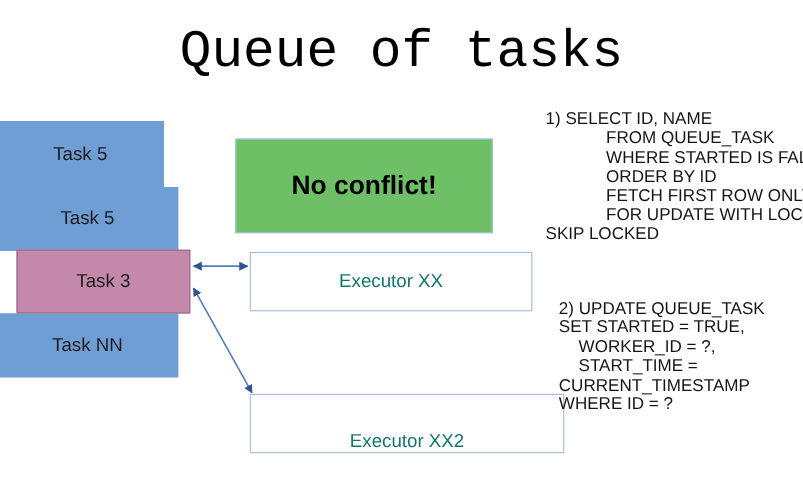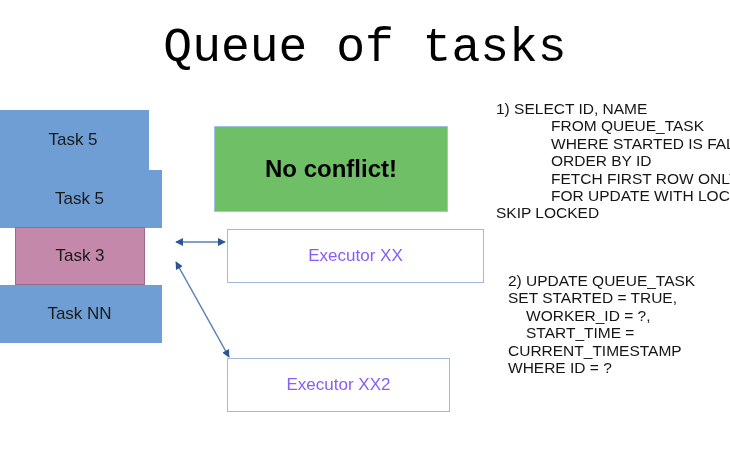--- a/index.html
+++ b/index.html
@@ -43,21 +43,21 @@
     color: #1a1a1a;
     font-size: 17px;
     display: flex;
     align-items: center;
     justify-content: center;
     text-align: center;
   }
   #task1 { left: -3px;  top: 110px; width: 152px; height: 60px; }
   #task2 { left: -3px;  top: 170px; width: 165px; height: 58px; }
   #task3 {
-    left: 15px; top: 227px; width: 130px; height: 58px;
+    left: 15px; top: 227px; width: 158px; height: 58px;
     background: #c489aa;
     border: 1px solid #9c6a88;
     z-index: 4;
   }
   #tasknn { left: -3px; top: 285px; width: 165px; height: 58px; }
 
   
   #noconflict {
     position: absolute;
     left: 214px;
@@ -74,28 +74,28 @@
     align-items: center;
     justify-content: center;
   }
 
   
   .executor-box {
     position: absolute;
     box-sizing: border-box;
     background: #ffffff;
     border: 1px solid #9fb9dd;
-    color: #8b5cf6;
+    color: #0f766e;
     font-size: 17px;
     display: flex;
     align-items: center;
     justify-content: center;
   }
   #executor1 { left: 227px; top: 229px; width: 257px; height: 54px; }
-  #executor2 { left: 227px; top: 358px; width: 223px; height: 54px; }
+  #executor2 { left: 227px; top: 358px; width: 286px; height: 54px; align-items: flex-end; }
 
   
   #connectors {
     position: absolute;
     left: 0;
     top: 0;
     width: 730px;
     height: 450px;
     pointer-events: none;
     z-index: 6;

